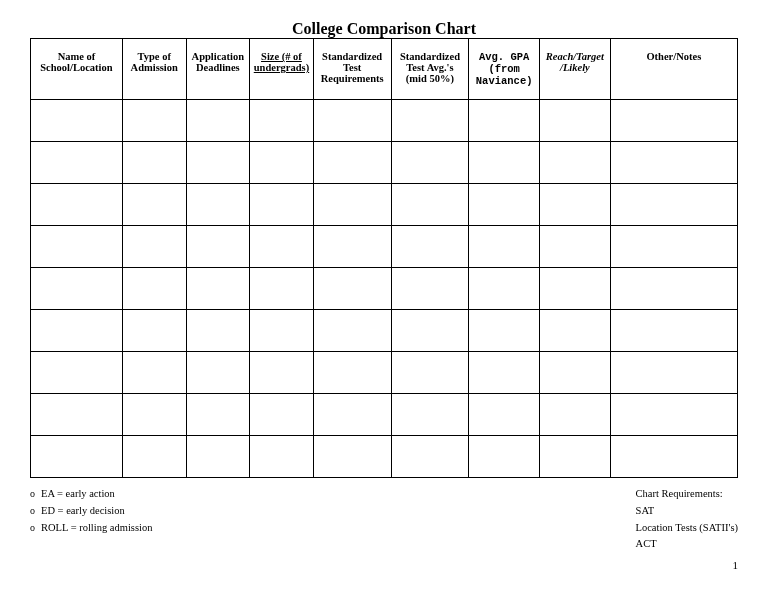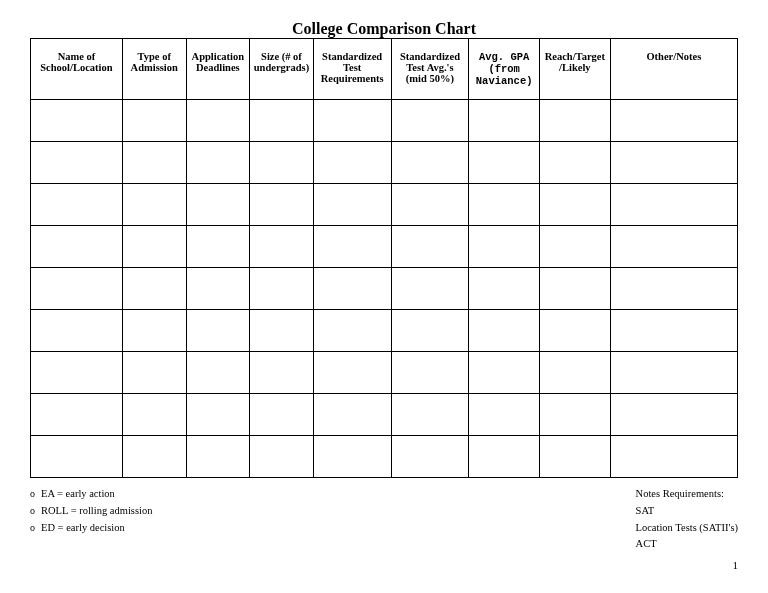--- a/index.html
+++ b/index.html
@@ -43,25 +43,25 @@
       font-weight: bold;
       font-size: 10.5px;
       background: #fff;
       height: auto;
       padding: 12px 3px;
     }
 
     .col-name    { width: 13%; }
     .col-type    { width: 9%; }
     .col-app     { width: 9%; }
-    .col-size    { width: 9%; }
+    .col-size    { width: 9%; text-decoration: underline; }
     .col-std-req { width: 11%; }
     .col-std-avg { width: 11%; }
     .col-gpa     { width: 10%; font-family: Liberation Mono, monospace; }
-    .col-reach   { width: 10%; }
+    .col-reach   { width: 10%; font-style: italic; }
     .col-other   { width: 18%; margin-left: 20px; }
 
     .footer {
       display: flex;
       justify-content: space-between;
       margin-top: 8px;
       font-size: 10.5px;
     }
 
     .footer-left, .footer-right {
@@ -221,28 +221,28 @@
   </tbody>
 </table>
 
 <div class="footer">
   <div class="footer-left">
     <ul>
       <li>
           <span>EA = early action</span>
         </li>
       <li>
-          <span>ROLL = rolling admission</span>
+          <span>ED = early decision</span>
         </li>
       <li>
-          <span>ED = early decision</span>
+          <span>ROLL = rolling admission</span>
         </li>
     </ul>
   </div>
   <div class="footer-right">
-    <div>Notes Requirements:</div>
+    <div>Chart Requirements:</div>
     <div>SAT</div>
     <div>Location Tests (SATII's)</div>
     <div>ACT</div>
   </div>
 </div>
 
 <div class="page-number">1</div>
 
 </body></html>

